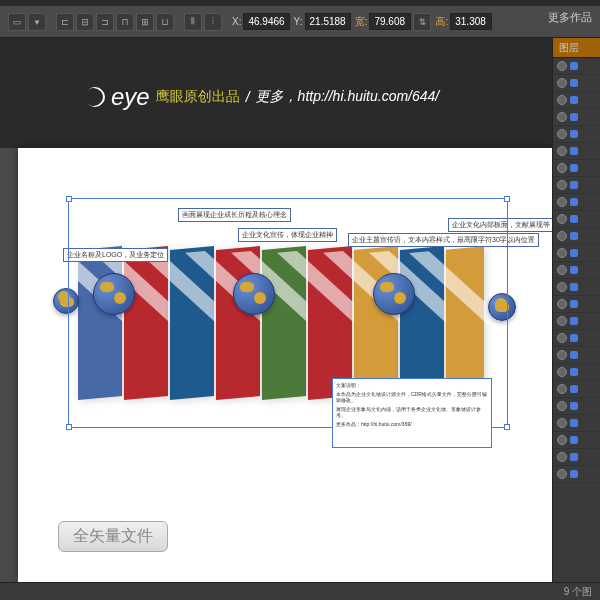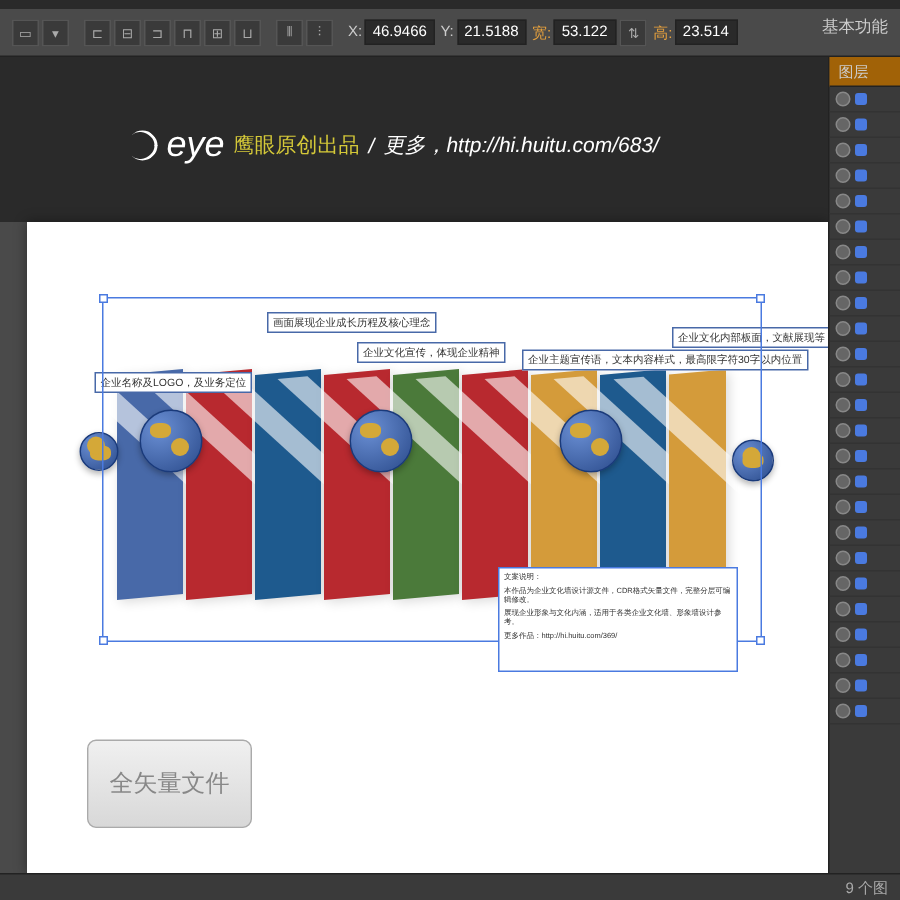--- a/index.html
+++ b/index.html
@@ -43,33 +43,33 @@
 .callout{position:absolute;font-size:7px;color:#333;padding:1px 3px;border:1px solid #4869a8;background:#fff;white-space:nowrap}
 .co1{top:-10px;left:140px}
 .co2{top:10px;left:200px}
 .co3{top:15px;left:310px}
 .co4{top:0px;left:410px}
 .co5{top:30px;left:25px}
 .sel-line{position:absolute;border:1px solid #4a7ae0}
 .handle{position:absolute;width:6px;height:6px;background:#fff;border:1px solid #4a7ae0}
 .textbox{position:absolute;right:40px;bottom:-10px;width:160px;height:70px;border:1px solid #4a7ae0;background:#fff;font-size:5px;padding:3px;color:#333;overflow:hidden}
 .textbox p{margin-bottom:2px;line-height:1.3}
-.watermark{position:absolute;bottom:30px;left:40px;background:linear-gradient(#f0f0f0,#d8d8d8);border:1px solid #aaa;border-radius:6px;padding:18px 14px;font-size:16px;color:#888}
+.watermark{position:absolute;bottom:30px;left:40px;background:linear-gradient(#f0f0f0,#d8d8d8);border:1px solid #aaa;border-radius:6px;padding:4px 14px;font-size:16px;color:#888}
 .panels-right{position:absolute;top:38px;right:0;width:48px;bottom:18px;background:#3a3a3a;border-left:1px solid #222}
 .panel-tab{height:20px;background:#a16207;color:#ccc;font-size:10px;padding:3px 6px;border-bottom:1px solid #222}
 .layer-row{height:17px;display:flex;align-items:center;padding:0 4px;gap:3px;border-bottom:1px solid #333}
 .vis-icon{width:10px;height:10px;border-radius:50%;background:#666;border:1px solid #888}
 .layer-dot{width:8px;height:8px;background:#4a7ae0;border-radius:2px}
 .statusbar{position:absolute;bottom:0;left:0;right:0;height:18px;background:#3a3a3a;border-top:1px solid #222;display:flex;align-items:center;padding:0 8px;font-size:10px;color:#aaa;justify-content:flex-end}
 </style>
 </head>
 <body>
 
 <div class="menubar"></div>
-<div class="workspace-lbl">基本功能</div>
+<div class="workspace-lbl">更多作品</div>
 
 <div class="toolbar">
   <div class="tool-group">
     <div class="icon-btn">▭</div>
     <div class="icon-btn">▾</div>
   </div>
   <div class="tool-group">
     <div class="icon-btn">⊏</div>
     <div class="icon-btn">⊟</div>
     <div class="icon-btn">⊐</div>
@@ -84,37 +84,37 @@
   <div class="measure">
     <span class="measure-lbl">X:</span>
     <span class="measure-val">46.9466</span>
   </div>
   <div class="measure">
     <span class="measure-lbl">Y:</span>
     <span class="measure-val">21.5188</span>
   </div>
   <div class="measure">
     <span class="measure-lbl orange">宽:</span>
-    <span class="measure-val">53.122</span>
+    <span class="measure-val">79.608</span>
     <span class="icon-btn">⇅</span>
   </div>
   <div class="measure">
     <span class="measure-lbl orange">高:</span>
-    <span class="measure-val">23.514</span>
+    <span class="measure-val">31.308</span>
   </div>
 </div>
 
 <div class="canvas-area">
   <div class="dark-band"></div>
   <div class="logo-area">
     <span class="eye-arc"></span>
     <span>eye</span>
     <span class="logo-sub">鹰眼原创出品</span>
     <span class="logo-more">/</span>
-    <span class="logo-more">更多，http://hi.huitu.com/683/</span>
+    <span class="logo-more">更多，http://hi.huitu.com/644/</span>
   </div>
 
   <div class="artboard">
     <div class="diagram">
       <div class="panel c1"></div>
       <div class="panel c2"></div>
       <div class="panel c3"></div>
       <div class="panel c4"></div>
       <div class="panel c5"></div>
       <div class="panel c6"></div>

